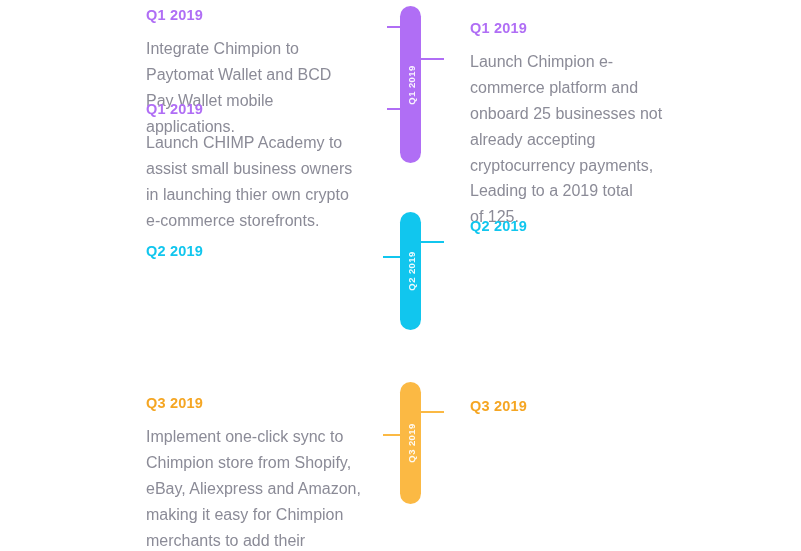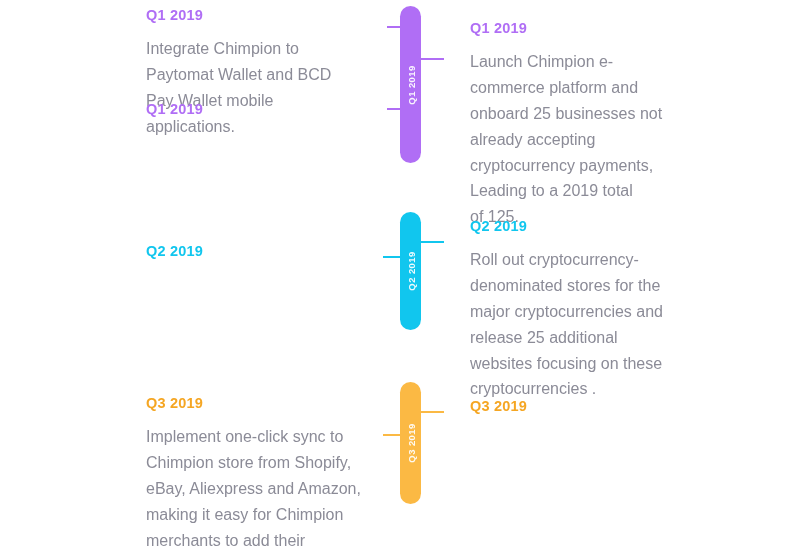--- a/index.html
+++ b/index.html
@@ -102,20 +102,21 @@
   <div class="connector c-q1-r1" style="background:#b06ef5;"></div>
   <div class="connector c-q1-l2" style="background:#b06ef5;"></div>
 
   <div class="block col-left" id="blk-q1-left-a">
     <p class="q-title" style="color:#b06ef5;">Q1 2019</p>
     <p class="q-body">Integrate Chimpion to Paytomat Wallet and BCD Pay Wallet mobile applications.</p>
   </div>
 
   <div class="block col-left" id="blk-q1-left-b">
     <p class="q-title" style="color:#b06ef5;">Q1 2019</p>
+    <p class="q-body">Launch CHIMP Academy to assist small business owners in launching thier own crypto e-commerce storefronts.</p>
   </div>
 
   <div class="block col-right" id="blk-q1-right">
     <p class="q-title" style="color:#b06ef5;">Q1 2019</p>
     <p class="q-body">Launch Chimpion e-commerce platform and
 onboard 25 businesses not already accepting
 cryptocurrency payments, Leading to a 2019 total
 of 125.</p>
   </div>
 
@@ -124,21 +125,20 @@
   </div>
   <div class="connector c-q2-r1" style="background:#11c6ee;"></div>
   <div class="connector c-q2-l1" style="background:#11c6ee;"></div>
 
   <div class="block col-left" id="blk-q2-left">
     <p class="q-title" style="color:#11c6ee;">Q2 2019</p>
   </div>
 
   <div class="block col-right" id="blk-q2-right">
     <p class="q-title" style="color:#11c6ee;">Q2 2019</p>
-    <p class="q-body">Roll out cryptocurrency-denominated stores for the major cryptocurrencies and release 25 additional websites focusing on these cryptocurrencies .</p>
   </div>
 
   <div class="bar" id="bar-q3" style="background:#fbb944;">
     <span class="bar-label">Q3 2019</span>
   </div>
   <div class="connector c-q3-r1" style="background:#fbb944;"></div>
   <div class="connector c-q3-l1" style="background:#fbb944;"></div>
 
   <div class="block col-left" id="blk-q3-left">
     <p class="q-title" style="color:#f5a623;">Q3 2019</p>

